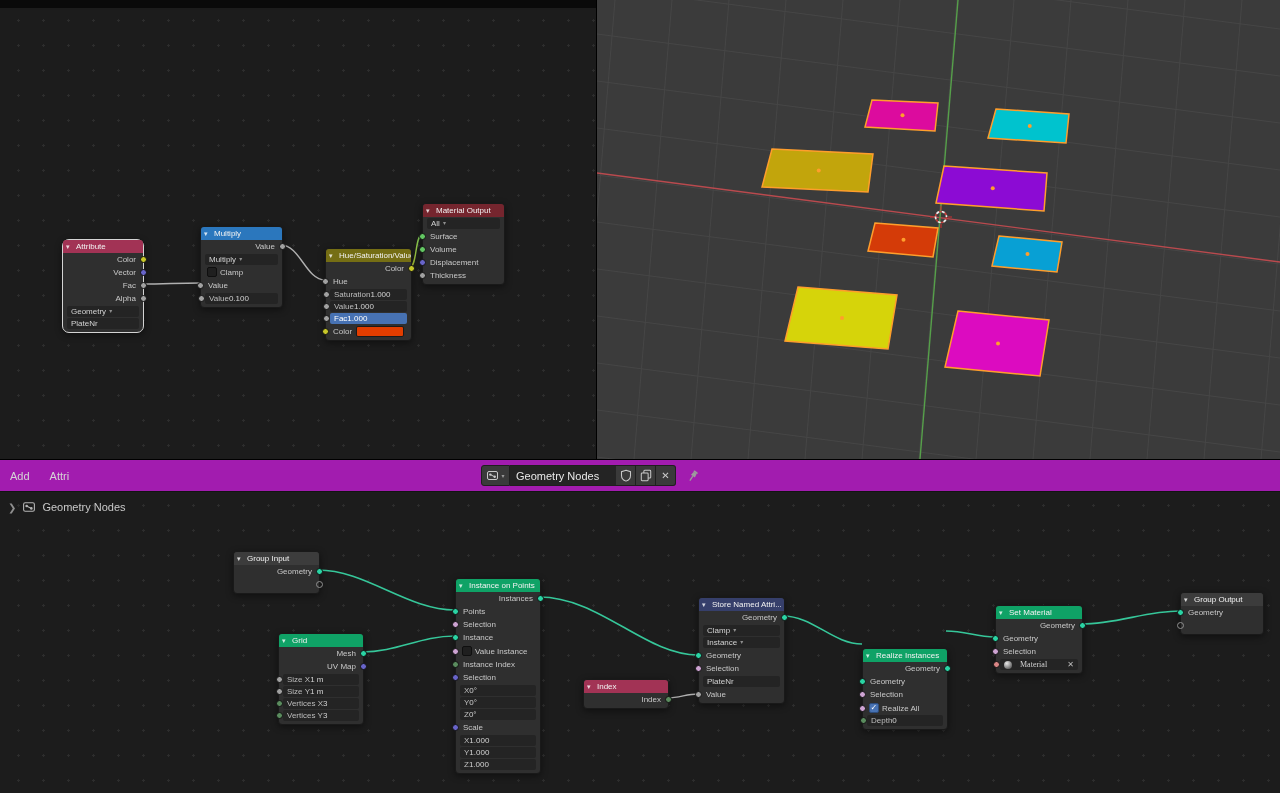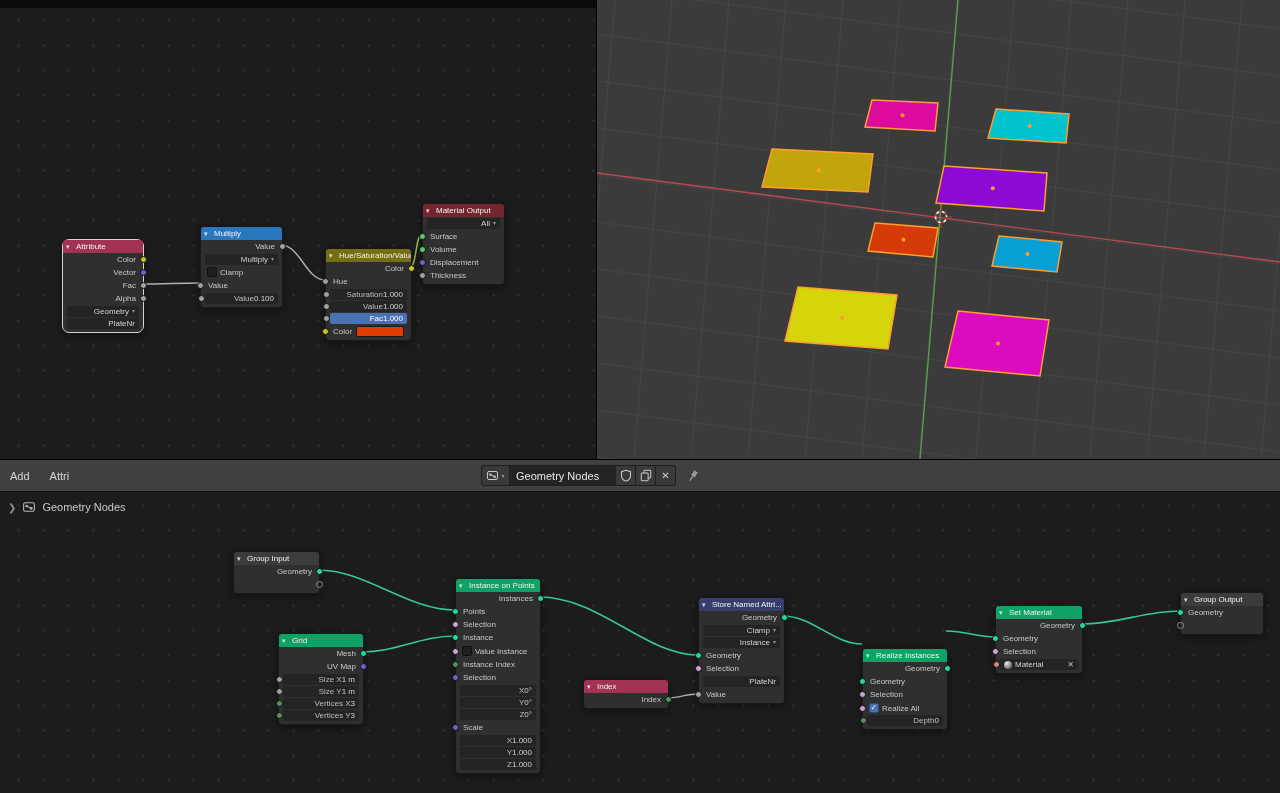--- a/index.html
+++ b/index.html
@@ -7,21 +7,21 @@
           font-family:"Liberation Sans",sans-serif;-webkit-font-smoothing:antialiased;}
 
   
   .dotbg{background-color:#1c1c1c;
          background-image:radial-gradient(circle,#2d2d2d 1px,rgba(0,0,0,0) 1.1px);
          background-size:25px 25px;background-position:6px 8px;}
   #shader-editor{position:absolute;left:0;top:0;width:596px;height:459px;}
   #shader-topbar{position:absolute;left:0;top:0;width:596px;height:8px;background:#0a0a0a;}
   #viewport{position:absolute;left:597px;top:0;width:683px;height:459px;overflow:hidden;}
   #geo-region{position:absolute;left:0;top:460px;width:1280px;height:333px;}
-  #geo-header{position:absolute;left:0;top:460px;width:1280px;height:31px;background:#404040;
+  #geo-header{position:absolute;left:0;top:460px;width:1280px;height:31px;background:#a21caf;
               border-bottom:1px solid #131313;display:flex;align-items:center;z-index:6;}
   #geo-canvas{position:absolute;left:0;top:492px;width:1280px;height:301px;}
 
   
   .menu-item{color:#d5d5d5;font-size:11px;padding:0 10px;line-height:30px;cursor:default;}
   #datablock{position:absolute;left:481px;top:5px;height:21px;display:flex;align-items:stretch;font-size:11px;}
   .db-btn{background:#3a3a3a;border:1px solid #1f1f1f;display:flex;align-items:center;justify-content:center;color:#ccc;}
   #db-browse{width:27px;border-radius:3px 0 0 3px;gap:2px;}
   #db-name{width:94px;background:#242424;border-top:1px solid #1f1f1f;border-bottom:1px solid #1f1f1f;
            color:#e8e8e8;display:flex;align-items:center;padding:0 6px;white-space:nowrap;overflow:hidden;}
@@ -44,21 +44,21 @@
   .nrow{position:relative;height:13px;padding:0 7px;overflow:visible;}
   .nrow.out{text-align:right;}
   .nrow.flexr{display:flex;align-items:center;}
   .dot{position:absolute;top:50%;margin-top:-3.5px;width:5px;height:5px;border-radius:50%;
        border:1px solid #101010;}
   .dot.l{left:-4px;} .dot.r{right:-4px;}
   .dot.open{background:transparent;border-color:#8f8f8f;}
   .frow{position:relative;margin:1px 4px;}
   .frow .dot{left:-7px;}
   .nfield{height:11px;line-height:11px;background:#242424;border-radius:2px;padding:0 4px;
-          display:flex;justify-content:flex-end;align-items:center;color:#d2d2d2;overflow:hidden;}
+          display:flex;justify-content:flex-start;align-items:center;color:#d2d2d2;overflow:hidden;}
   .nfield .lab{color:#bdbdbd;}
   .nfield.dd:after{content:"▾";color:#8f8f8f;font-size:6px;margin-left:3px;}
   .cbrow{display:flex;align-items:center;gap:3px;height:12px;padding:0 6px;position:relative;margin:1px 0;}
   .cb{width:8px;height:8px;border-radius:2px;background:#1f1f1f;border:1px solid #0f0f0f;
       position:relative;flex:none;}
   .cb.on:after{content:"✓";position:absolute;left:0.5px;top:-3px;font-size:8px;color:#fff;}
   .swatch{flex:1;height:9px;border-radius:2px;margin-left:4px;border:1px solid #1a1a1a;}
   .mat-sphere{width:8px;height:8px;border-radius:50%;flex:none;
               background:radial-gradient(circle at 35% 30%,#e8e8e8,#6f6f6f 70%);}
   .mat-x{color:#bbb;font-size:8px;margin-left:auto;padding-left:3px;}
@@ -439,21 +439,21 @@
       </div>
   </div>
 
   <div class="node" style="left:995px;top:605px;width:86px;">
     <div class="nhdr hdr-geometry"><span class="arr">▾</span><span>Set Material</span></div>
     <div class="nrow out"><span>Geometry</span><span class="dot r dot-geo"></span></div>
     <div class="nrow"><span class="dot l dot-geo"></span><span>Geometry</span></div>
     <div class="nrow"><span class="dot l dot-bool"></span><span>Selection</span></div>
     <div class="frow">
         <span class="dot dot-material"></span>
-      <div class="nfield" style="gap:3px;justify-content:flex-start;">
+      <div class="nfield" style="gap:8px;justify-content:flex-start;font-family:Liberation Serif, serif;">
         <span class="mat-sphere"></span>
         <span>Material</span>
         <span class="mat-x">✕</span>
       </div>
       </div>
   </div>
 
   <div class="node" style="left:1180px;top:592px;width:82px;">
     <div class="nhdr hdr-group"><span class="arr">▾</span><span>Group Output</span></div>
     <div class="nrow"><span class="dot l dot-geo"></span><span>Geometry</span></div>

